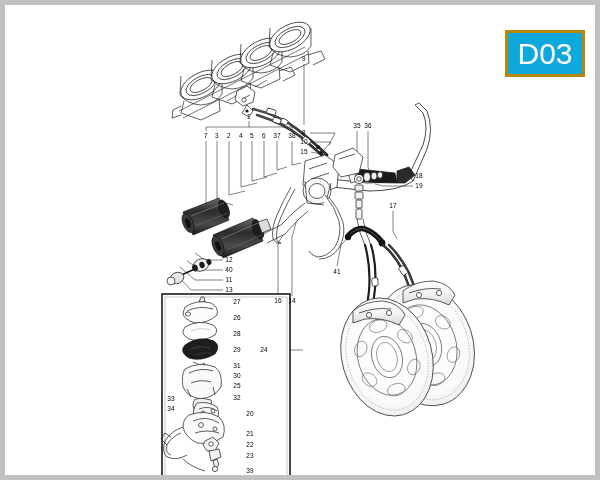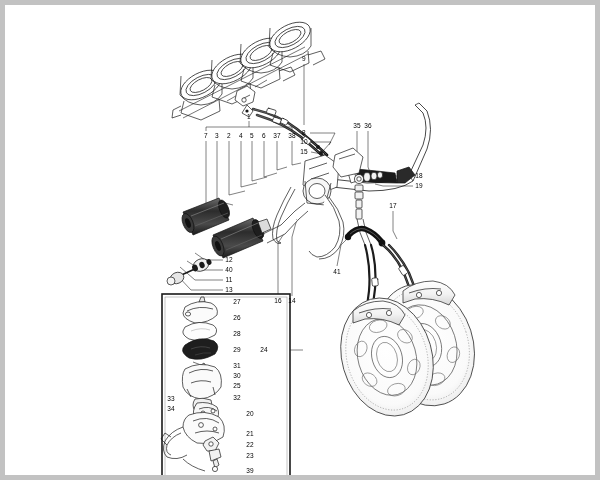--- a/index.html
+++ b/index.html
@@ -412,20 +412,23 @@
 
         <path d="M204 446 L214 444 L216 452 L206 456 Z" fill="#f2f2f2"></path>
 
         <path d="M208 456 L212 454 L214 460 L210 463 Z" fill="#ededed"></path>
         <circle cx="210" cy="464" r="2.6" fill="#ffffff"></circle>
 
         <path d="M178 454 Q186 462 200 466"></path>
       </g>
     </svg>
 
+    <div class="badge">
+      <span>D03</span>
+    </div>
 
     <div id="callout-layer">
         <div class="callout" style="left: 244px; top: 112px;">1</div>
         <div class="callout" style="left: 201px; top: 131px;">7</div>
         <div class="callout" style="left: 212px; top: 131px;">3</div>
         <div class="callout" style="left: 224px; top: 131px;">2</div>
         <div class="callout" style="left: 236px; top: 131px;">4</div>
         <div class="callout" style="left: 247px; top: 131px;">5</div>
         <div class="callout" style="left: 259px; top: 131px;">6</div>
         <div class="callout" style="left: 272px; top: 131px;">37</div>

